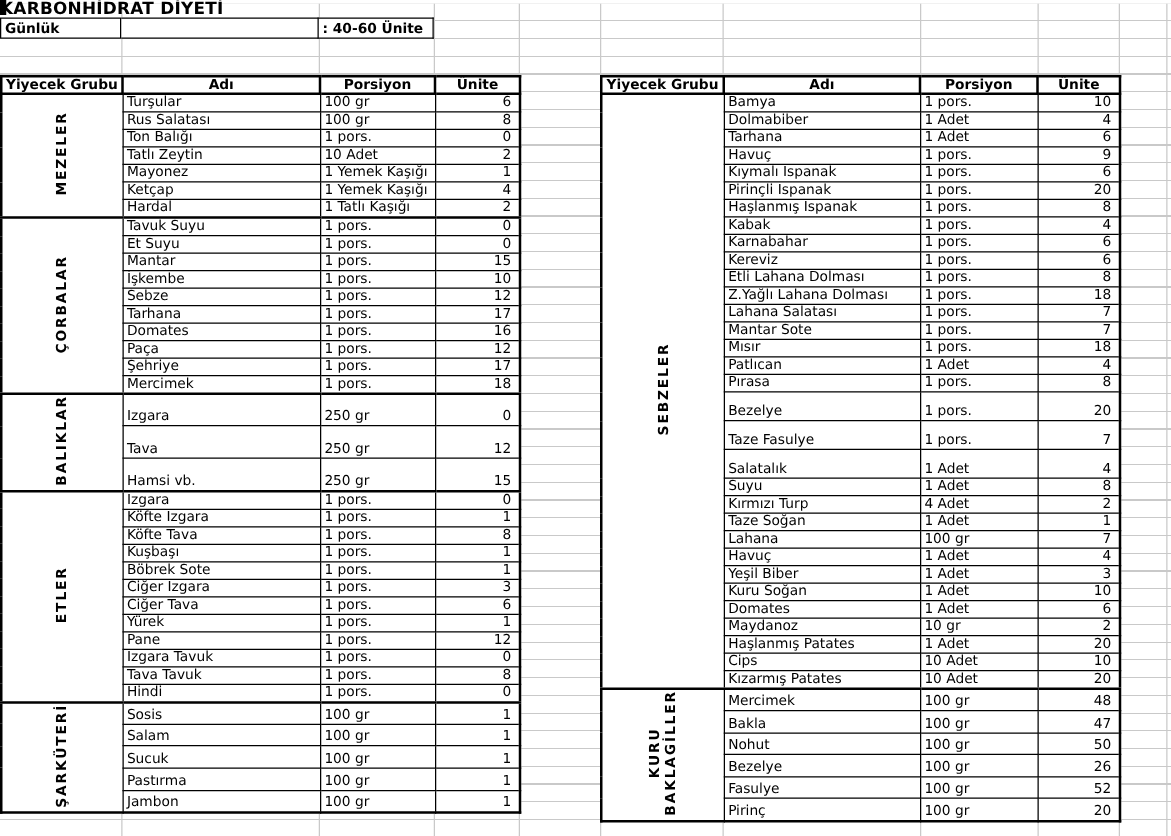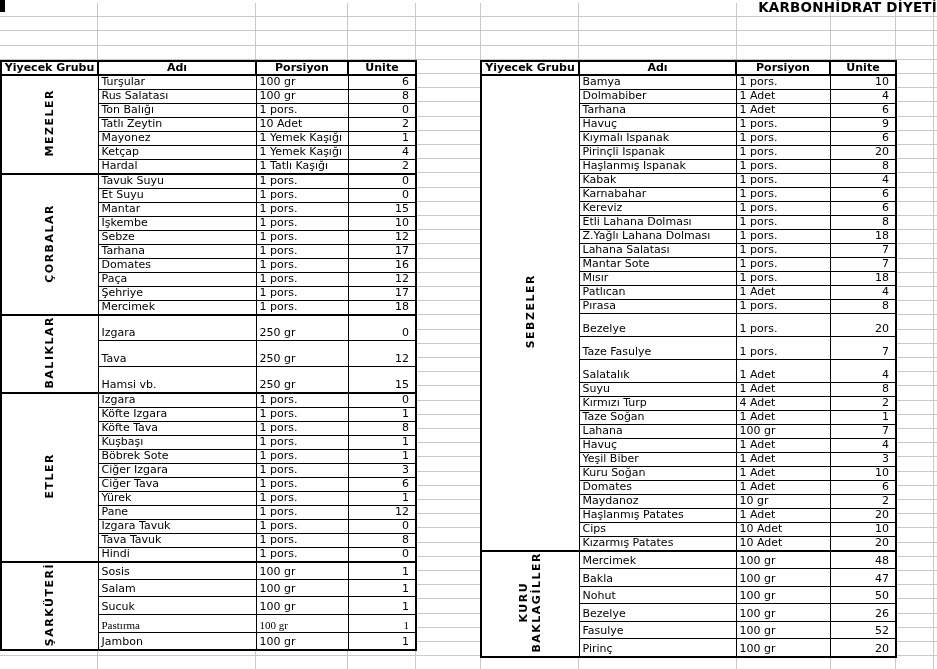--- a/index.html
+++ b/index.html
@@ -16,21 +16,21 @@
       linear-gradient(#c9c9c9,#c9c9c9),linear-gradient(#c9c9c9,#c9c9c9),
       linear-gradient(#c9c9c9,#c9c9c9),linear-gradient(#c9c9c9,#c9c9c9),
       linear-gradient(#c9c9c9,#c9c9c9),linear-gradient(#c9c9c9,#c9c9c9),
       repeating-linear-gradient(to bottom,rgba(0,0,0,0) 0 13.2px,#c9c9c9 13.2px 14.2px);
     background-size:1px 100%,1px 100%,1px 100%,1px 100%,1px 100%,1px 100%,1px 100%,1px 100%,1px 100%,1px 100%,100% 100%;
     background-position:97px 0,255px 0,347px 0,415px 0,480px 0,578px 0,736px 0,830px 0,895px 0,933px 0,0 0;
     background-repeat:no-repeat,no-repeat,no-repeat,no-repeat,no-repeat,no-repeat,no-repeat,no-repeat,no-repeat,no-repeat,repeat;
   }
   .corner-mark{position:absolute;left:0;top:0;width:5px;height:12px;background:#000;z-index:3;}
   .title{
-    position:absolute;left:0;top:0;width:937px;text-align:right;z-index:2;
+    position:absolute;left:0;top:0;width:937px;text-align:left;z-index:2;
     font-weight:bold;font-size:13.5px;line-height:15px;letter-spacing:.2px;
   }
   
   .inforow{position:absolute;left:0;top:14px;height:17px;z-index:2;display:flex;background:#fff;}
   .inforow .icell{
     box-sizing:border-box;border:1px solid #000;border-left-width:0;height:17px;
     font-size:11px;line-height:15px;font-weight:bold;padding:0 3px;overflow:hidden;
   }
   .inforow .icell:first-child{border-left-width:1px;}
   
@@ -59,20 +59,25 @@
 </style>
 </head>
 <body>
 
 <div class="sheet">
   <div class="gridbg"></div>
   <div class="corner-mark"></div>
 
   <div class="title">KARBONHİDRAT DİYETİ</div>
 
+  <div class="inforow">
+    <div class="icell" style="width:97px">Günlük</div>
+    <div class="icell" style="width:158px"></div>
+    <div class="icell" style="width:92px">: 40-60 Ünite</div>
+  </div>
 
   <table class="ft" style="left:0;width:415px">
     <colgroup>
         <col style="width:97px">
         <col style="width:158px">
         <col style="width:92px">
         <col style="width:68px">
       </colgroup>
     <thead>
       <tr style="height:14px">
@@ -256,21 +261,21 @@
         <tr style="height: 16.8px;">
           <td class="name">Salam</td>
           <td class="portion">100 gr</td>
           <td class="unit">1</td>
         </tr>
         <tr style="height: 16.8px;">
           <td class="name">Sucuk</td>
           <td class="portion">100 gr</td>
           <td class="unit">1</td>
         </tr>
-        <tr style="height: 16.8px; font-family: Liberation Serif, serif;">
+        <tr style="height: 16.8px;">
           <td class="name">Pastırma</td>
           <td class="portion">100 gr</td>
           <td class="unit">1</td>
         </tr>
         <tr style="height: 16.8px;">
           <td class="name">Jambon</td>
           <td class="portion">100 gr</td>
           <td class="unit">1</td>
         </tr>
       </tbody>

